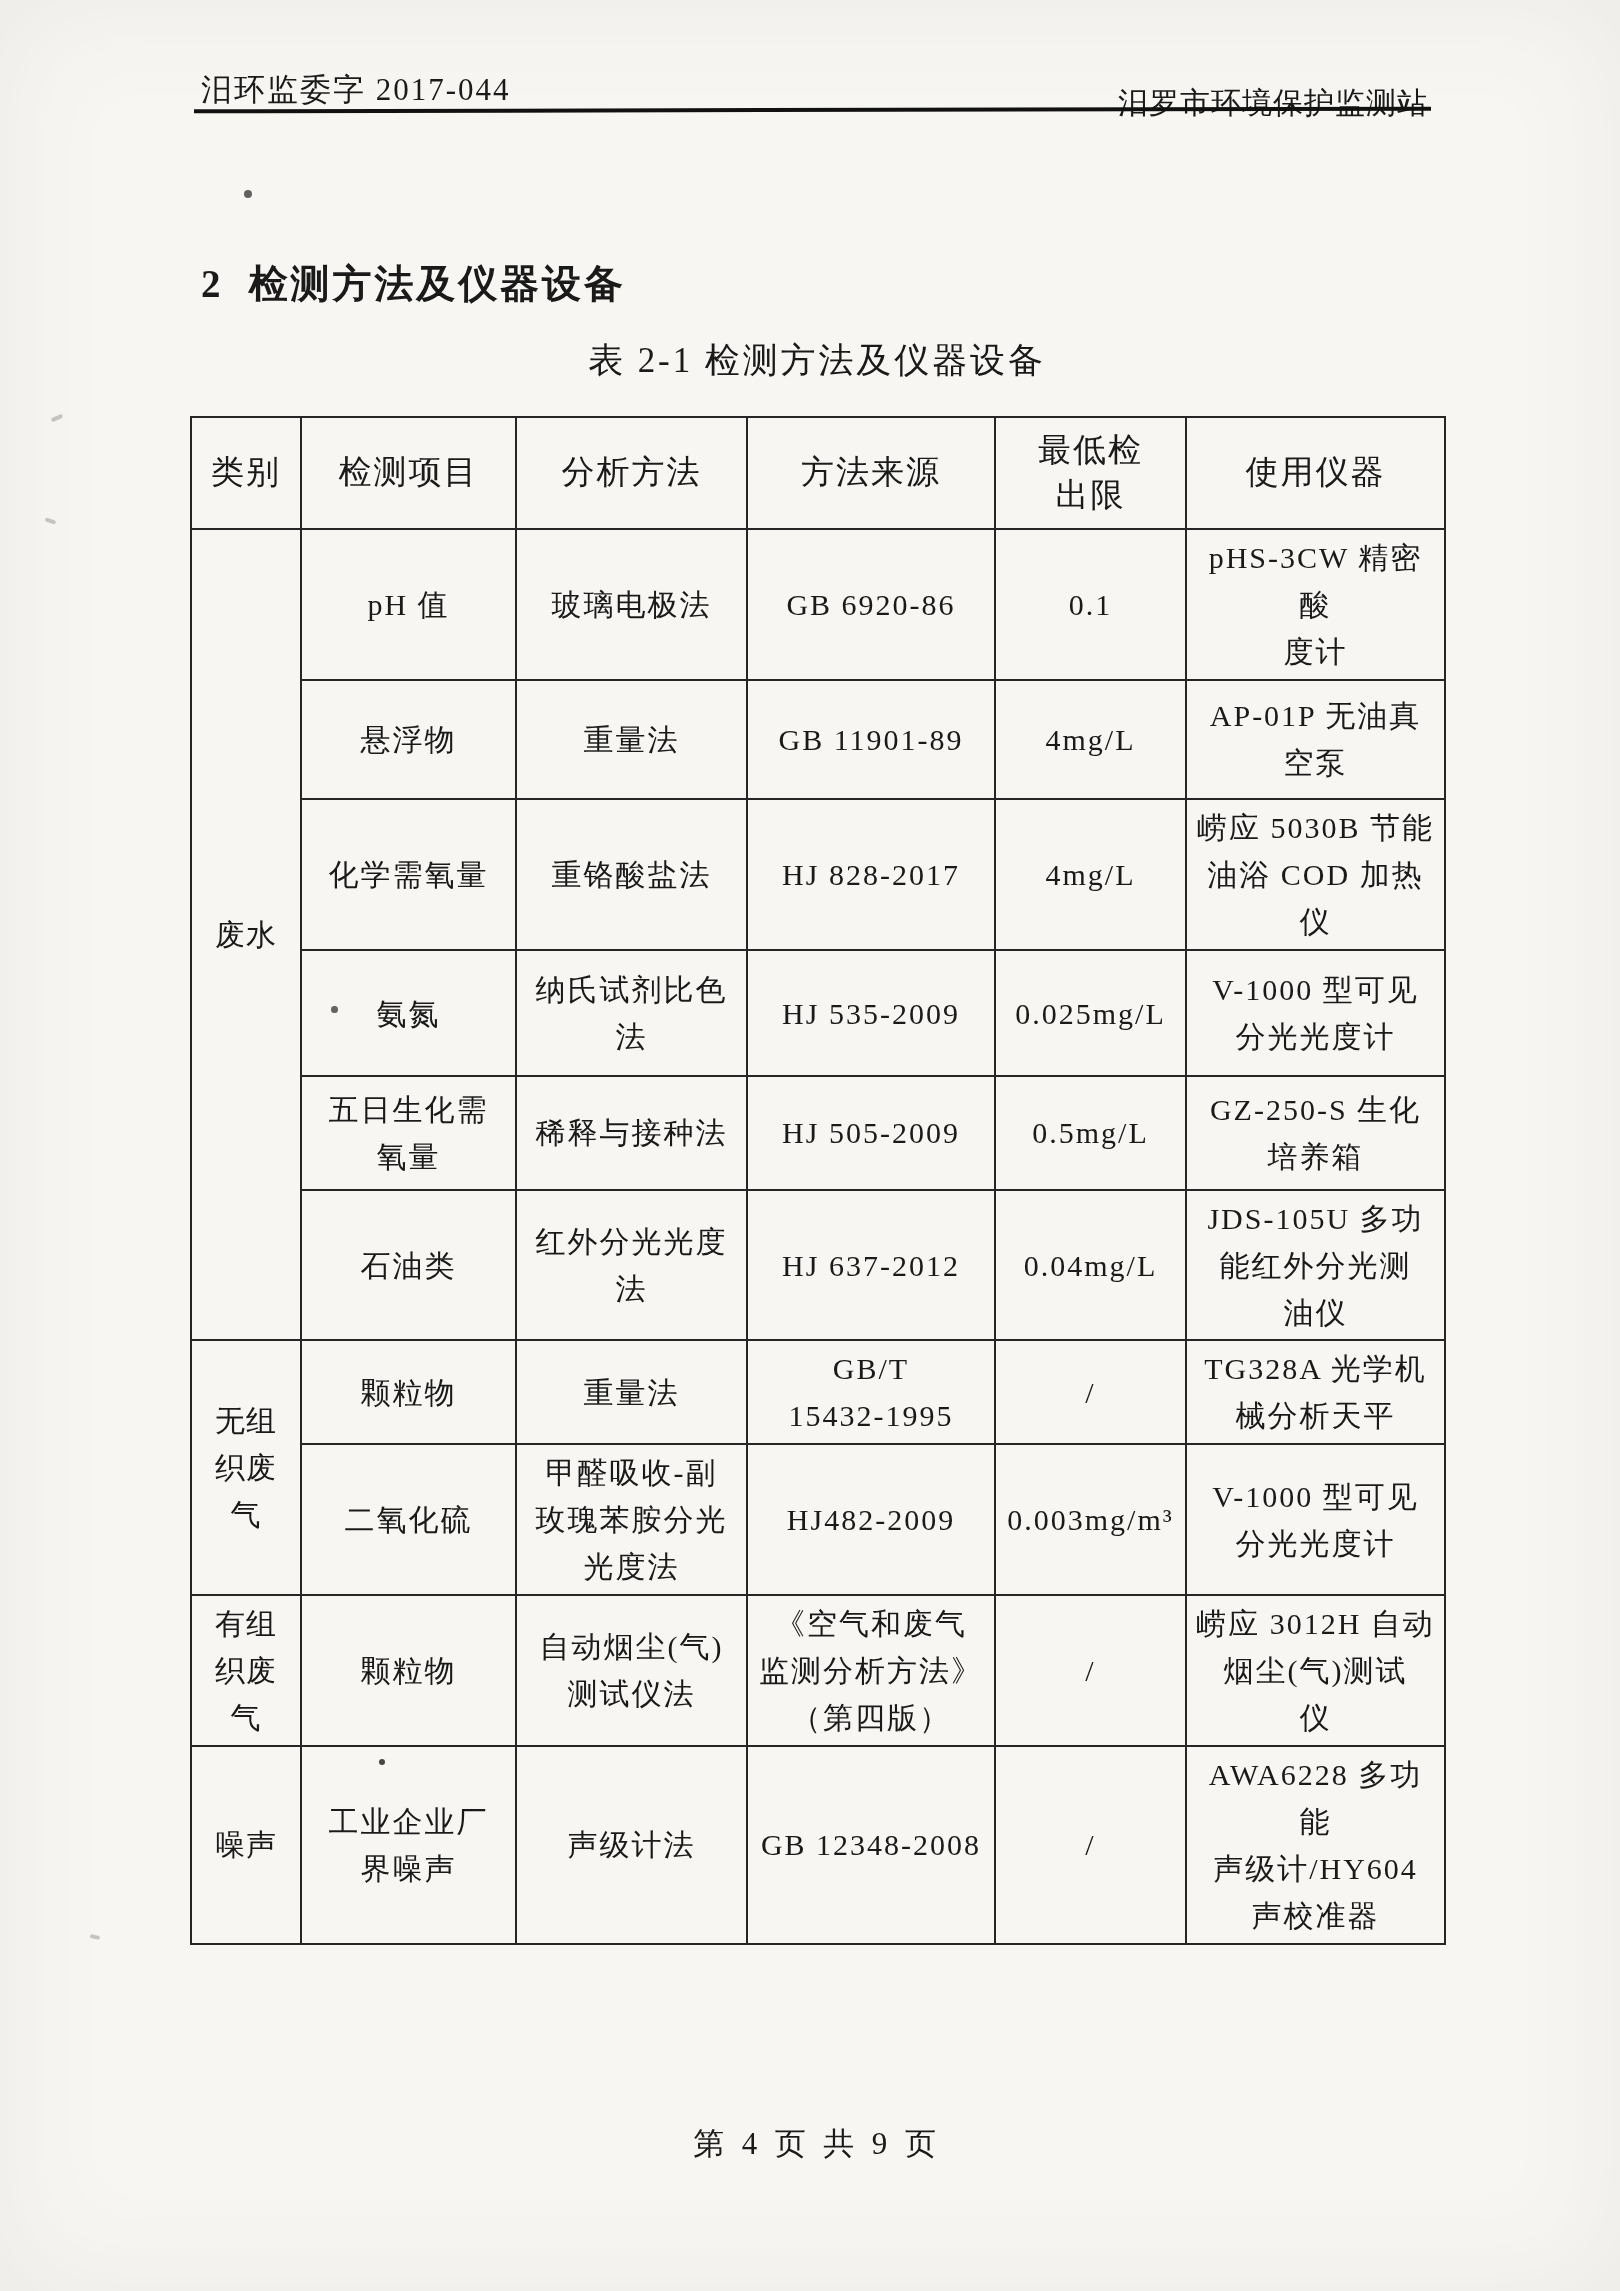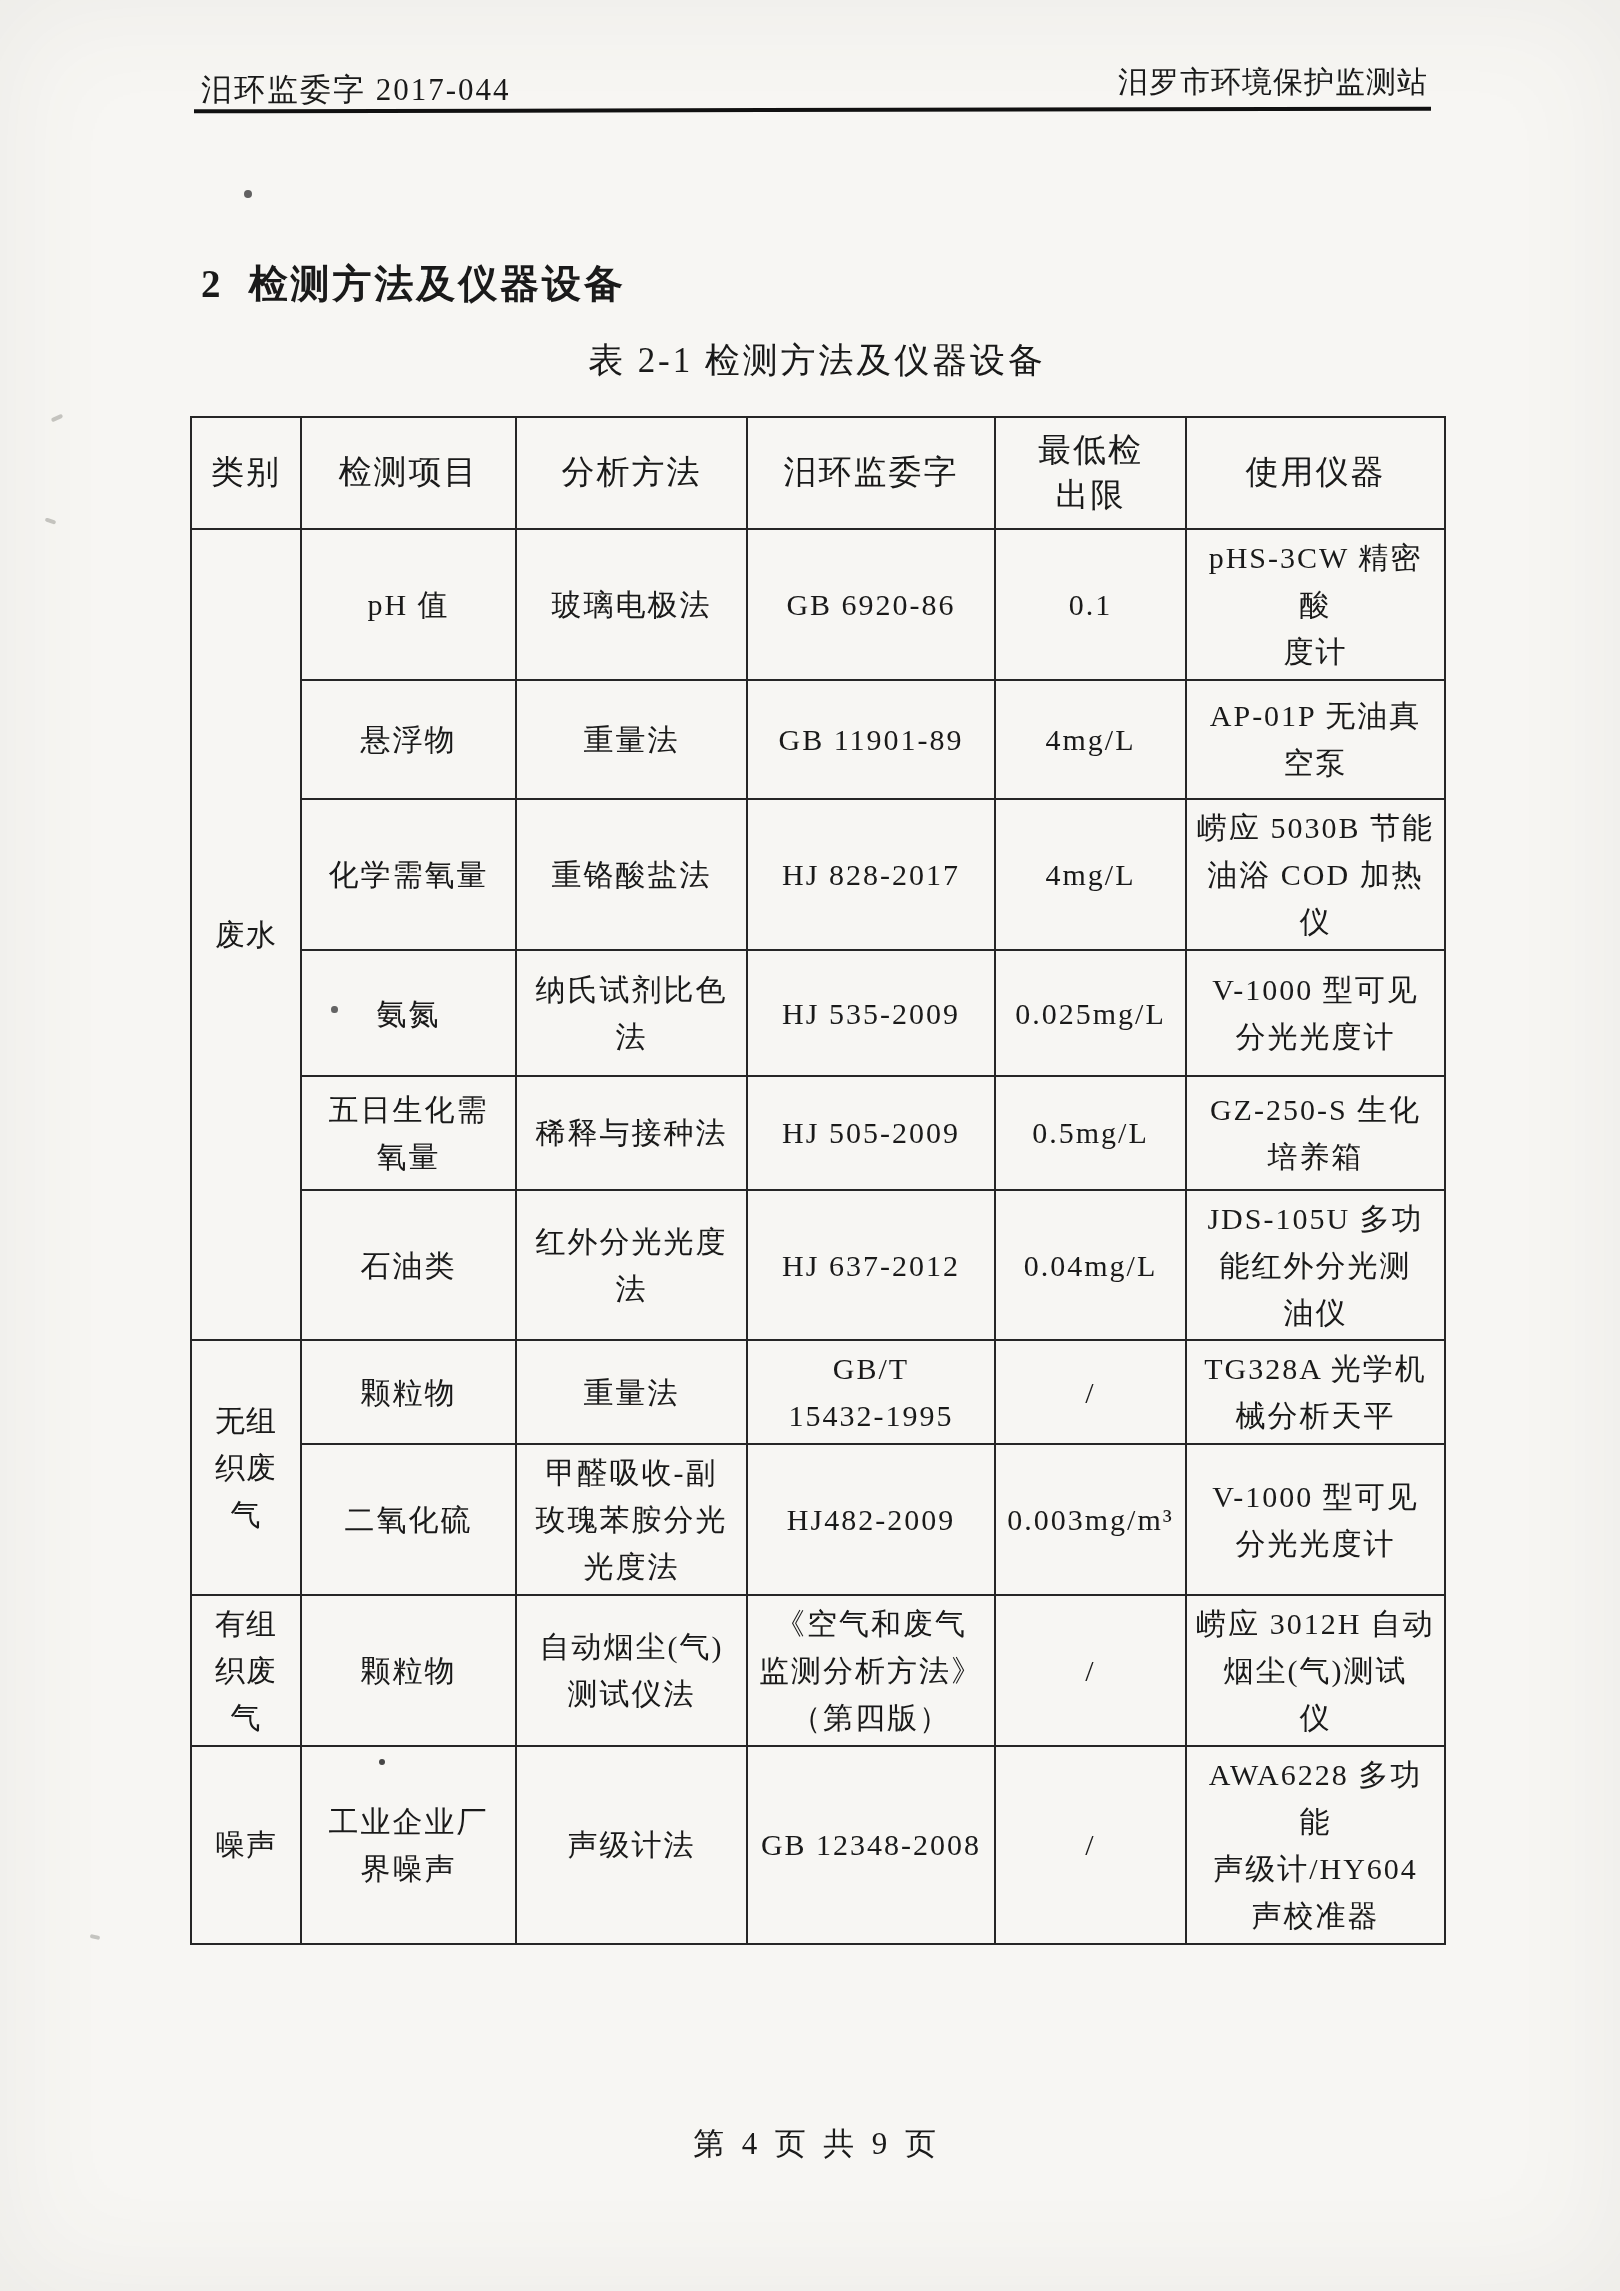--- a/index.html
+++ b/index.html
@@ -6,21 +6,21 @@
   body{
     width:1620px;height:2292px;position:relative;
     background:#f7f6f3;
     font-family:"Liberation Serif","DejaVu Serif",serif;
     color:#1a1a1a;overflow:hidden;
   }
   .page-shade{position:absolute;inset:0;pointer-events:none;
     box-shadow:inset 0 0 118px rgba(90,85,75,.07);}
   
   .hdr-left{position:absolute;left:201px;top:69px;font-size:31px;letter-spacing:2px;}
-  .hdr-right{position:absolute;right:192px;top:62px;font-size:30px;letter-spacing:1px;}
+  .hdr-right{position:absolute;right:192px;top:83px;font-size:30px;letter-spacing:1px;}
   .hdr-rule{position:absolute;left:194px;top:108px;width:1237px;height:3.9px;background:#111;
     transform:rotate(-0.12deg);}
   
   .sec-title{position:absolute;left:201px;top:257px;font-size:39px;font-weight:bold;
     letter-spacing:2.9px;white-space:pre;}
   .tbl-title{position:absolute;left:190px;top:337px;width:1254px;text-align:center;
     font-size:35px;letter-spacing:2.9px;}
   
   .tbl-wrap{position:absolute;left:190px;top:416px;width:1254px;}
   table{border-collapse:collapse;table-layout:fixed;width:1254px;
@@ -78,21 +78,21 @@
         <col style="width:231px">
       <col style="width:248px">
         <col style="width:191px">
         <col style="width:259px">
     </colgroup>
     <thead>
       <tr>
         <th>类别</th>
         <th>检测项目</th>
         <th>分析方法</th>
-        <th>汨环监委字</th>
+        <th>方法来源</th>
         <th>最低检
 出限</th>
         <th>使用仪器</th>
       </tr>
     </thead>
     <tbody>
       <tr>
         <td class="cat" rowspan="6">废水</td>
         <td>pH 值</td>
         <td>玻璃电极法</td>

